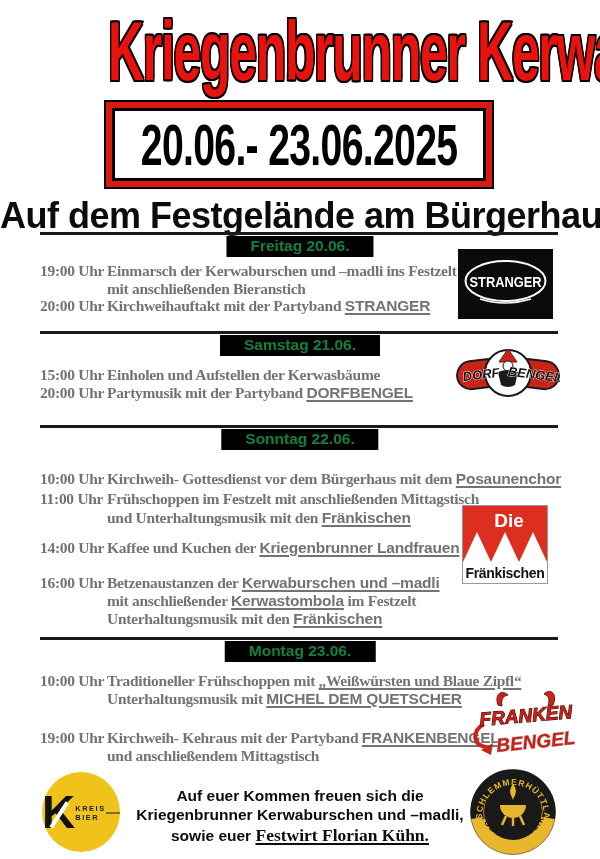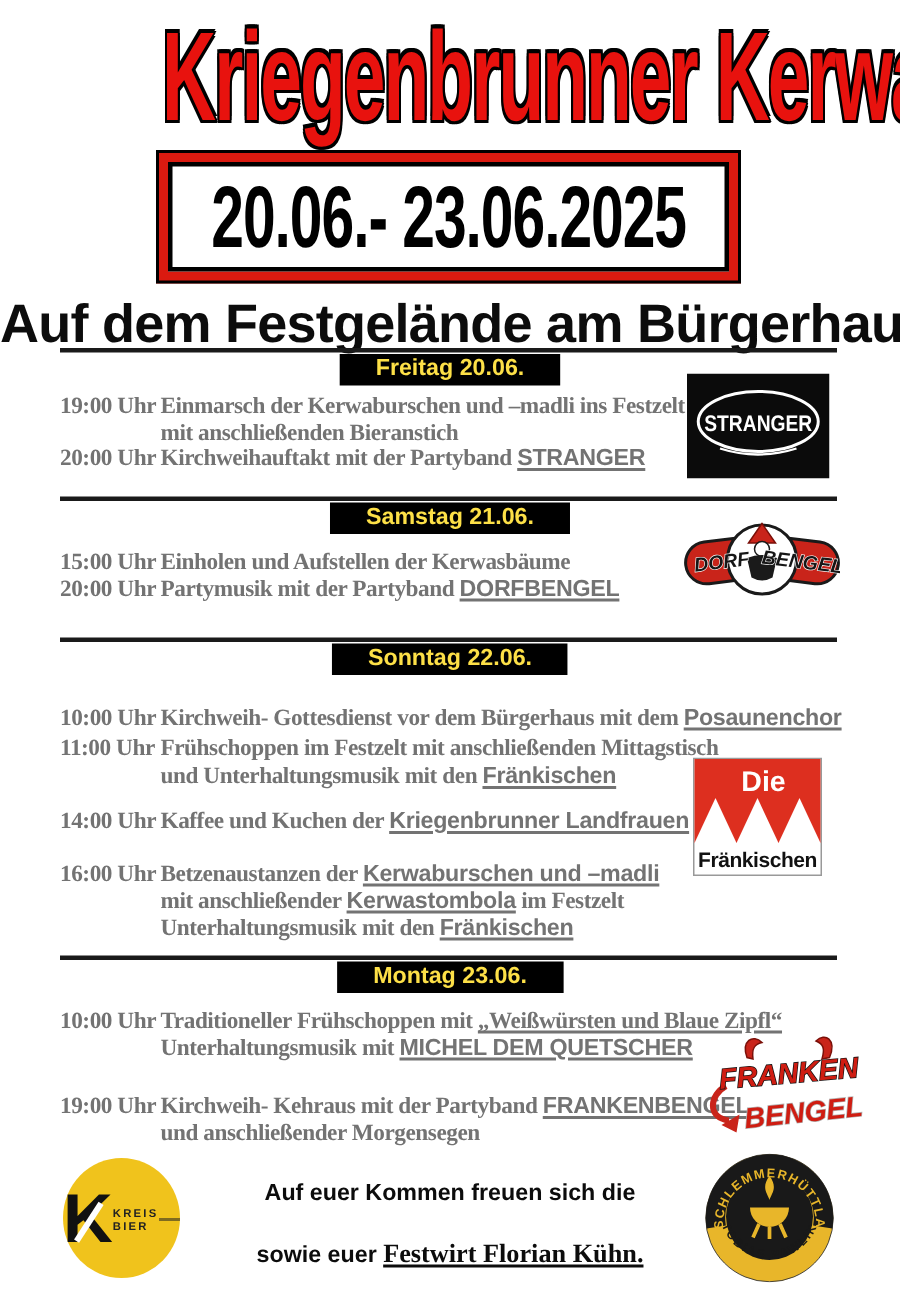--- a/index.html
+++ b/index.html
@@ -19,21 +19,21 @@
   .date-inner{width:100%;height:100%;box-sizing:border-box;border:3px solid #000;background:#fff;
               display:flex;align-items:center;justify-content:center;}
   .date-text{font-family:"Liberation Sans",sans-serif;font-weight:bold;font-size:56px;color:#000;
              white-space:nowrap;letter-spacing:-1px;transform:scale(0.7,1.04);}
   .venue{position:absolute;top:195px;left:0;right:0;text-align:center;white-space:nowrap;
          font-family:"Liberation Sans",sans-serif;font-weight:bold;font-size:36px;
          letter-spacing:-0.5px;color:#0c0c0c;}
 
   
   .hr{position:absolute;left:40px;width:518px;height:3px;background:#1a1a1a;}
-  .banner{position:absolute;left:50%;transform:translateX(-50%);background:#000;color:#fde047;
+  .banner{position:absolute;left:50%;transform:translateX(-50%);background:#000;color:#15803d;
           font-family:"Liberation Sans",sans-serif;font-weight:bold;font-size:15.5px;
           padding:1px 24px 2px;white-space:nowrap;text-align:center;}
 
   
   .ev-line{position:absolute;left:40px;white-space:nowrap;color:#737373;
            font-family:"Liberation Serif",serif;font-weight:bold;font-size:15.5px;
            letter-spacing:-0.3px;}
   .ev-time{display:inline-block;width:67px;}
   .seg-band{font-family:"Liberation Sans",sans-serif;font-weight:bold;font-size:15.5px;
             letter-spacing:-0.2px;text-decoration:underline;
@@ -91,21 +91,21 @@
       <div class="ev-line" style="top: 470px;"><span class="ev-time">10:00 Uhr</span><span class="seg-n">Kirchweih- Gottesdienst vor dem Bürgerhaus mit dem </span><span class="seg-band">Posaunenchor</span></div>
       <div class="ev-line" style="top: 490px;"><span class="ev-time">11:00 Uhr</span><span class="seg-n">Frühschoppen im Festzelt mit anschließenden Mittagstisch</span></div>
       <div class="ev-line" style="top: 509px;"><span class="ev-time"></span><span class="seg-n">und Unterhaltungsmusik mit den </span><span class="seg-band">Fränkischen</span></div>
       <div class="ev-line" style="top: 539px;"><span class="ev-time">14:00 Uhr</span><span class="seg-n">Kaffee und Kuchen der </span><span class="seg-band">Kriegenbrunner Landfrauen</span></div>
       <div class="ev-line" style="top: 574px;"><span class="ev-time">16:00 Uhr</span><span class="seg-n">Betzenaustanzen der </span><span class="seg-band">Kerwaburschen und –madli</span></div>
       <div class="ev-line" style="top: 592px;"><span class="ev-time"></span><span class="seg-n">mit anschließender </span><span class="seg-band">Kerwastombola</span><span class="seg-n"> im Festzelt</span></div>
       <div class="ev-line" style="top: 610px;"><span class="ev-time"></span><span class="seg-n">Unterhaltungsmusik mit den </span><span class="seg-band">Fränkischen</span></div>
       <div class="ev-line" style="top: 672px;"><span class="ev-time">10:00 Uhr</span><span class="seg-n">Traditioneller Frühschoppen mit </span><span class="seg-uq">„Weißwürsten und Blaue Zipfl“</span></div>
       <div class="ev-line" style="top: 690px;"><span class="ev-time"></span><span class="seg-n">Unterhaltungsmusik mit </span><span class="seg-band">MICHEL DEM QUETSCHER</span></div>
       <div class="ev-line" style="top: 729px;"><span class="ev-time">19:00 Uhr</span><span class="seg-n">Kirchweih- Kehraus mit der Partyband </span><span class="seg-band">FRANKENBENGEL</span></div>
-      <div class="ev-line" style="top: 747px;"><span class="ev-time"></span><span class="seg-n">und anschließender Morgensegen</span></div>
+      <div class="ev-line" style="top: 747px;"><span class="ev-time"></span><span class="seg-n">und anschließendem Mittagstisch</span></div>
     </div>
 
   <div class="logo" style="left:458px;top:249px;width:95px;height:70px">
     <svg width="95" height="70" viewBox="0 0 95 70" xmlns="http://www.w3.org/2000/svg">
       <rect width="95" height="70" fill="#0b0b0b"></rect>
       <ellipse cx="47.5" cy="32" rx="40" ry="20" fill="none" stroke="#fff" stroke-width="2"></ellipse>
       <text x="47.5" y="38" text-anchor="middle" font-family="Liberation Sans, sans-serif" font-weight="bold" font-size="15" fill="#fff" textLength="72" lengthAdjust="spacingAndGlyphs">STRANGER</text>
       <path d="M 22,50 Q 47,58 73,50" stroke="#fff" stroke-width="1.5" fill="none"></path>
     </svg>
   </div>
@@ -168,17 +168,18 @@
       <text font-family="Liberation Sans, sans-serif" font-weight="bold" font-size="8.5" fill="#e8b62a" letter-spacing="1">
         <textPath href="#sch-top" xlink:href="#sch-top" startOffset="50%" text-anchor="middle">SCHLEMMERHÜTTLA</textPath>
       </text>
       <text font-family="Liberation Sans, sans-serif" font-weight="bold" font-size="8" fill="#191919" letter-spacing="1.5">
         <textPath href="#sch-bot" xlink:href="#sch-bot" startOffset="50%" text-anchor="middle">TOBIAS PAWLIK</textPath>
       </text>
     </svg>
   </div>
 
   <div class="f-line" style="top:787px">Auf euer Kommen freuen sich die</div>
+  <div class="f-line" style="top:806px">Kriegenbrunner Kerwaburschen und –madli,</div>
   <div class="f-line" style="top:825px">
     <span>sowie euer </span><span class="f-serif">Festwirt Florian Kühn.</span>
   </div>
 
 </div>
 
 </body></html>

